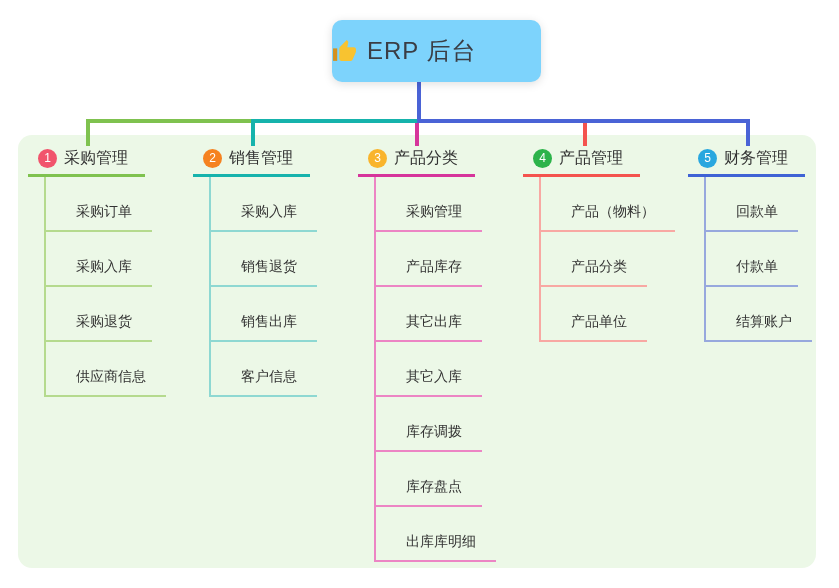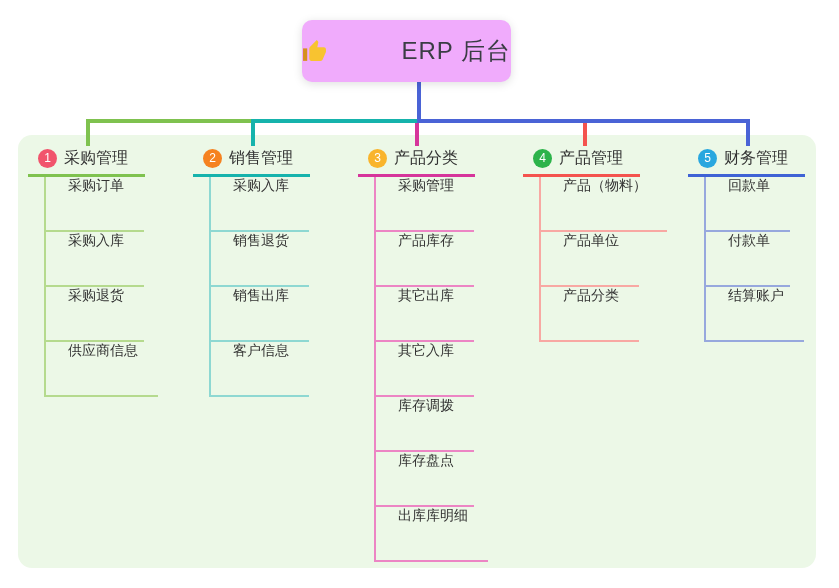--- a/index.html
+++ b/index.html
@@ -4,24 +4,24 @@
 <style>
   html,body{margin:0;padding:0;background:#ffffff;}
   body{font-family:"Liberation Sans","DejaVu Sans",sans-serif;}
   .stage{position:relative;width:839px;height:588px;background:#ffffff;overflow:hidden;}
 
   
   .panel{position:absolute;left:18px;top:135px;width:798px;height:433px;
          background:#ecf8e7;border-radius:14px;}
 
   
-  .root-card{position:absolute;left:302px;top:20px;width:209px;height:62px;
-             background:#f0abfc;border-radius:10px;
+  .root-card{position:absolute;left:332px;top:20px;width:209px;height:62px;
+             background:#7dd3fc;border-radius:10px;
              box-shadow:0 2px 10px rgba(0,0,0,0.13);
-             display:flex;align-items:center;justify-content:space-between;gap:10px;}
+             display:flex;align-items:center;justify-content:flex-start;gap:10px;}
   .root-title{font-size:24px;color:#3a3d44;letter-spacing:1px;}
 
   
   .line{position:absolute;}
   .root-drop{left:417px;top:82px;width:4px;height:39px;}
   .seg-1{left:86px;top:119px;width:167px;height:4px;}
   .seg-2{left:251px;top:119px;width:166px;height:4px;}
   .seg-5{left:417px;top:119px;width:333px;height:4px;}
   .drop-1{left:86px;top:119px;width:4px;height:27px;}
   .drop-2{left:251px;top:119px;width:4px;height:27px;}
@@ -31,22 +31,22 @@
 
   
   .branch{position:absolute;top:142px;width:117px;}
   .branch-header{height:32px;display:flex;align-items:center;gap:7px;
                  padding-left:10px;border-bottom:3px solid var(--c);}
   .badge{width:19px;height:19px;border-radius:50%;background:var(--badge);
          color:#ffffff;font-size:12px;line-height:19px;text-align:center;
          flex:0 0 19px;}
   .blabel{font-size:16px;color:#333333;white-space:nowrap;font-family:Liberation Mono, monospace;}
   .children{margin-left:16px;border-left:2px solid var(--cl);width:max-content;}
-  .child{box-sizing:border-box;height:55px;display:flex;
-         padding:0 20px 9px 22px;border-bottom:2px solid var(--cl);
+  .child{box-sizing:border-box;height:55px;display:flex;align-items:flex-end;
+         padding:0 20px 9px 30px;border-bottom:2px solid var(--cl);
          width:max-content;min-width:76px;}
   .child span{font-size:14px;color:#333333;white-space:nowrap;}
 </style>
 </head>
 <body>
 
 <div class="stage">
 
   <div class="panel"></div>
 
@@ -143,24 +143,24 @@
   <div class="branch" style="left: 523px; --c: #f4534e; --cl: #f8a8a3; --badge: #2cb34a;">
     <div class="branch-header">
       <span class="badge">4</span>
       <span class="blabel">产品管理</span>
     </div>
     <div class="children">
       <div class="child">
           <span>产品（物料）</span>
         </div>
       <div class="child">
-          <span>产品单位</span>
+          <span>产品分类</span>
         </div>
       <div class="child">
-          <span>产品分类</span>
+          <span>产品单位</span>
         </div>
     </div>
   </div>
 
   <div class="branch" style="left: 688px; --c: #3f63d5; --cl: #97a8dd; --badge: #29a7df;">
     <div class="branch-header">
       <span class="badge">5</span>
       <span class="blabel">财务管理</span>
     </div>
     <div class="children">

